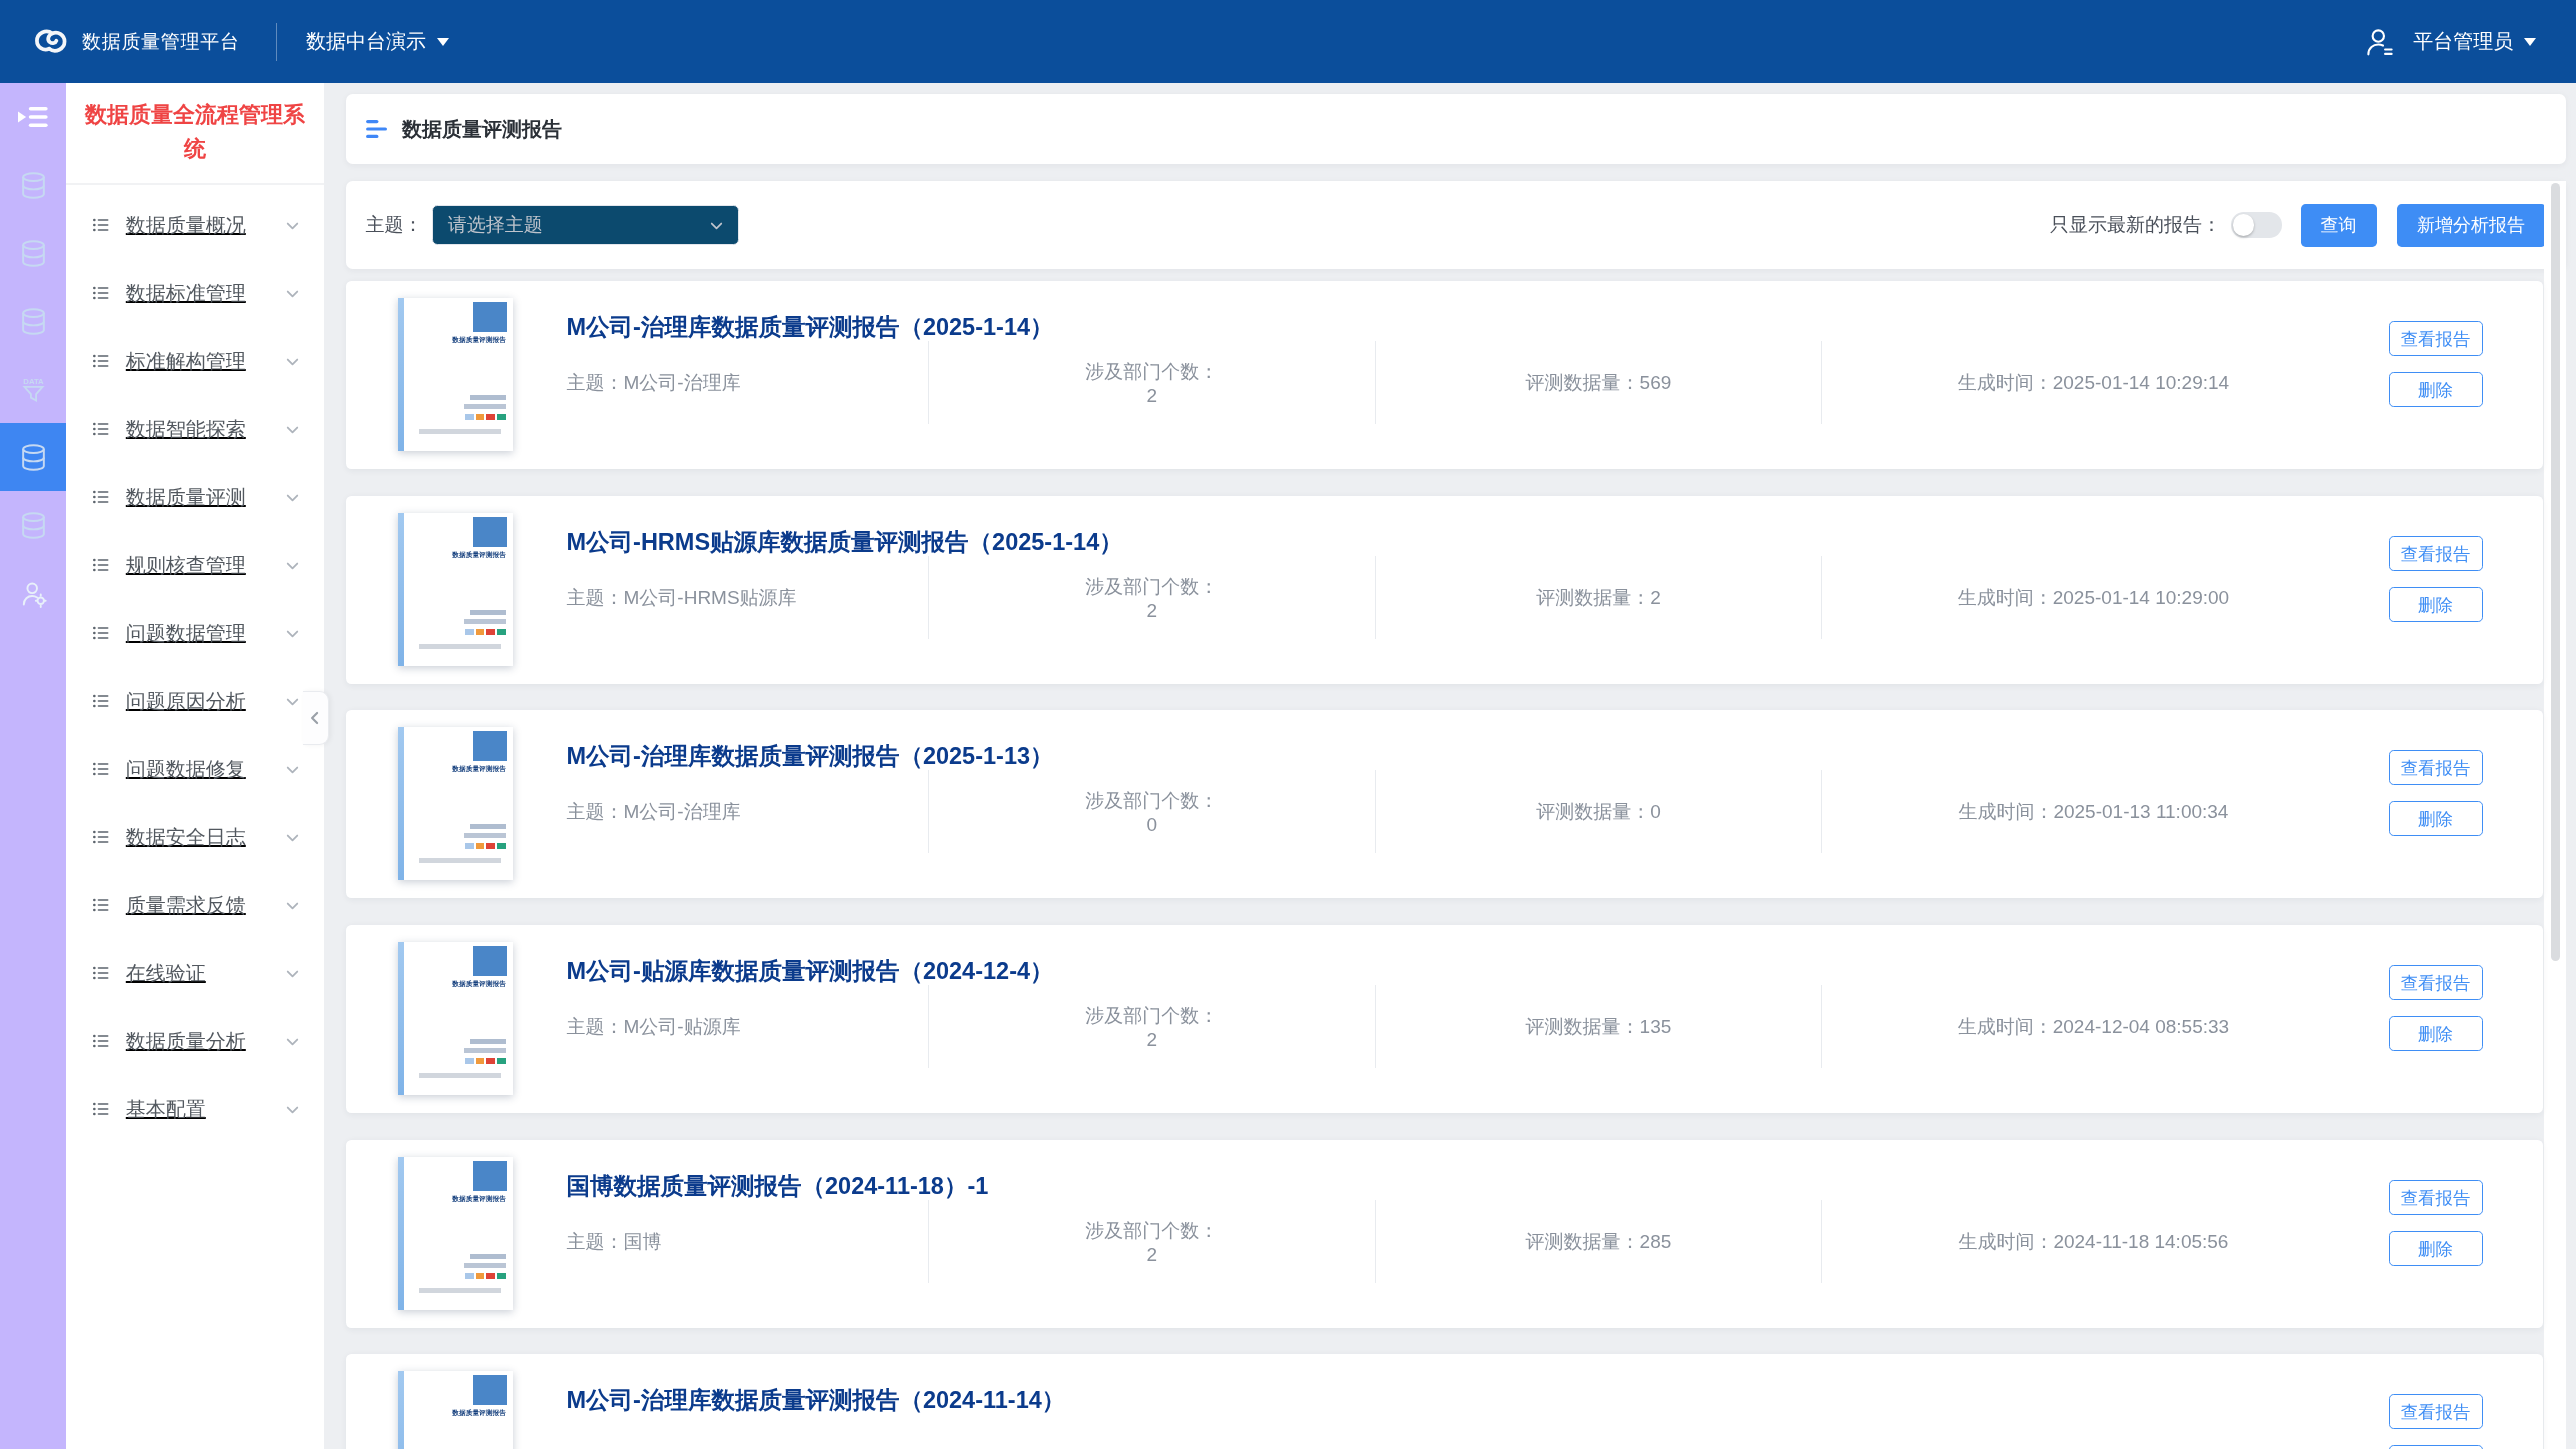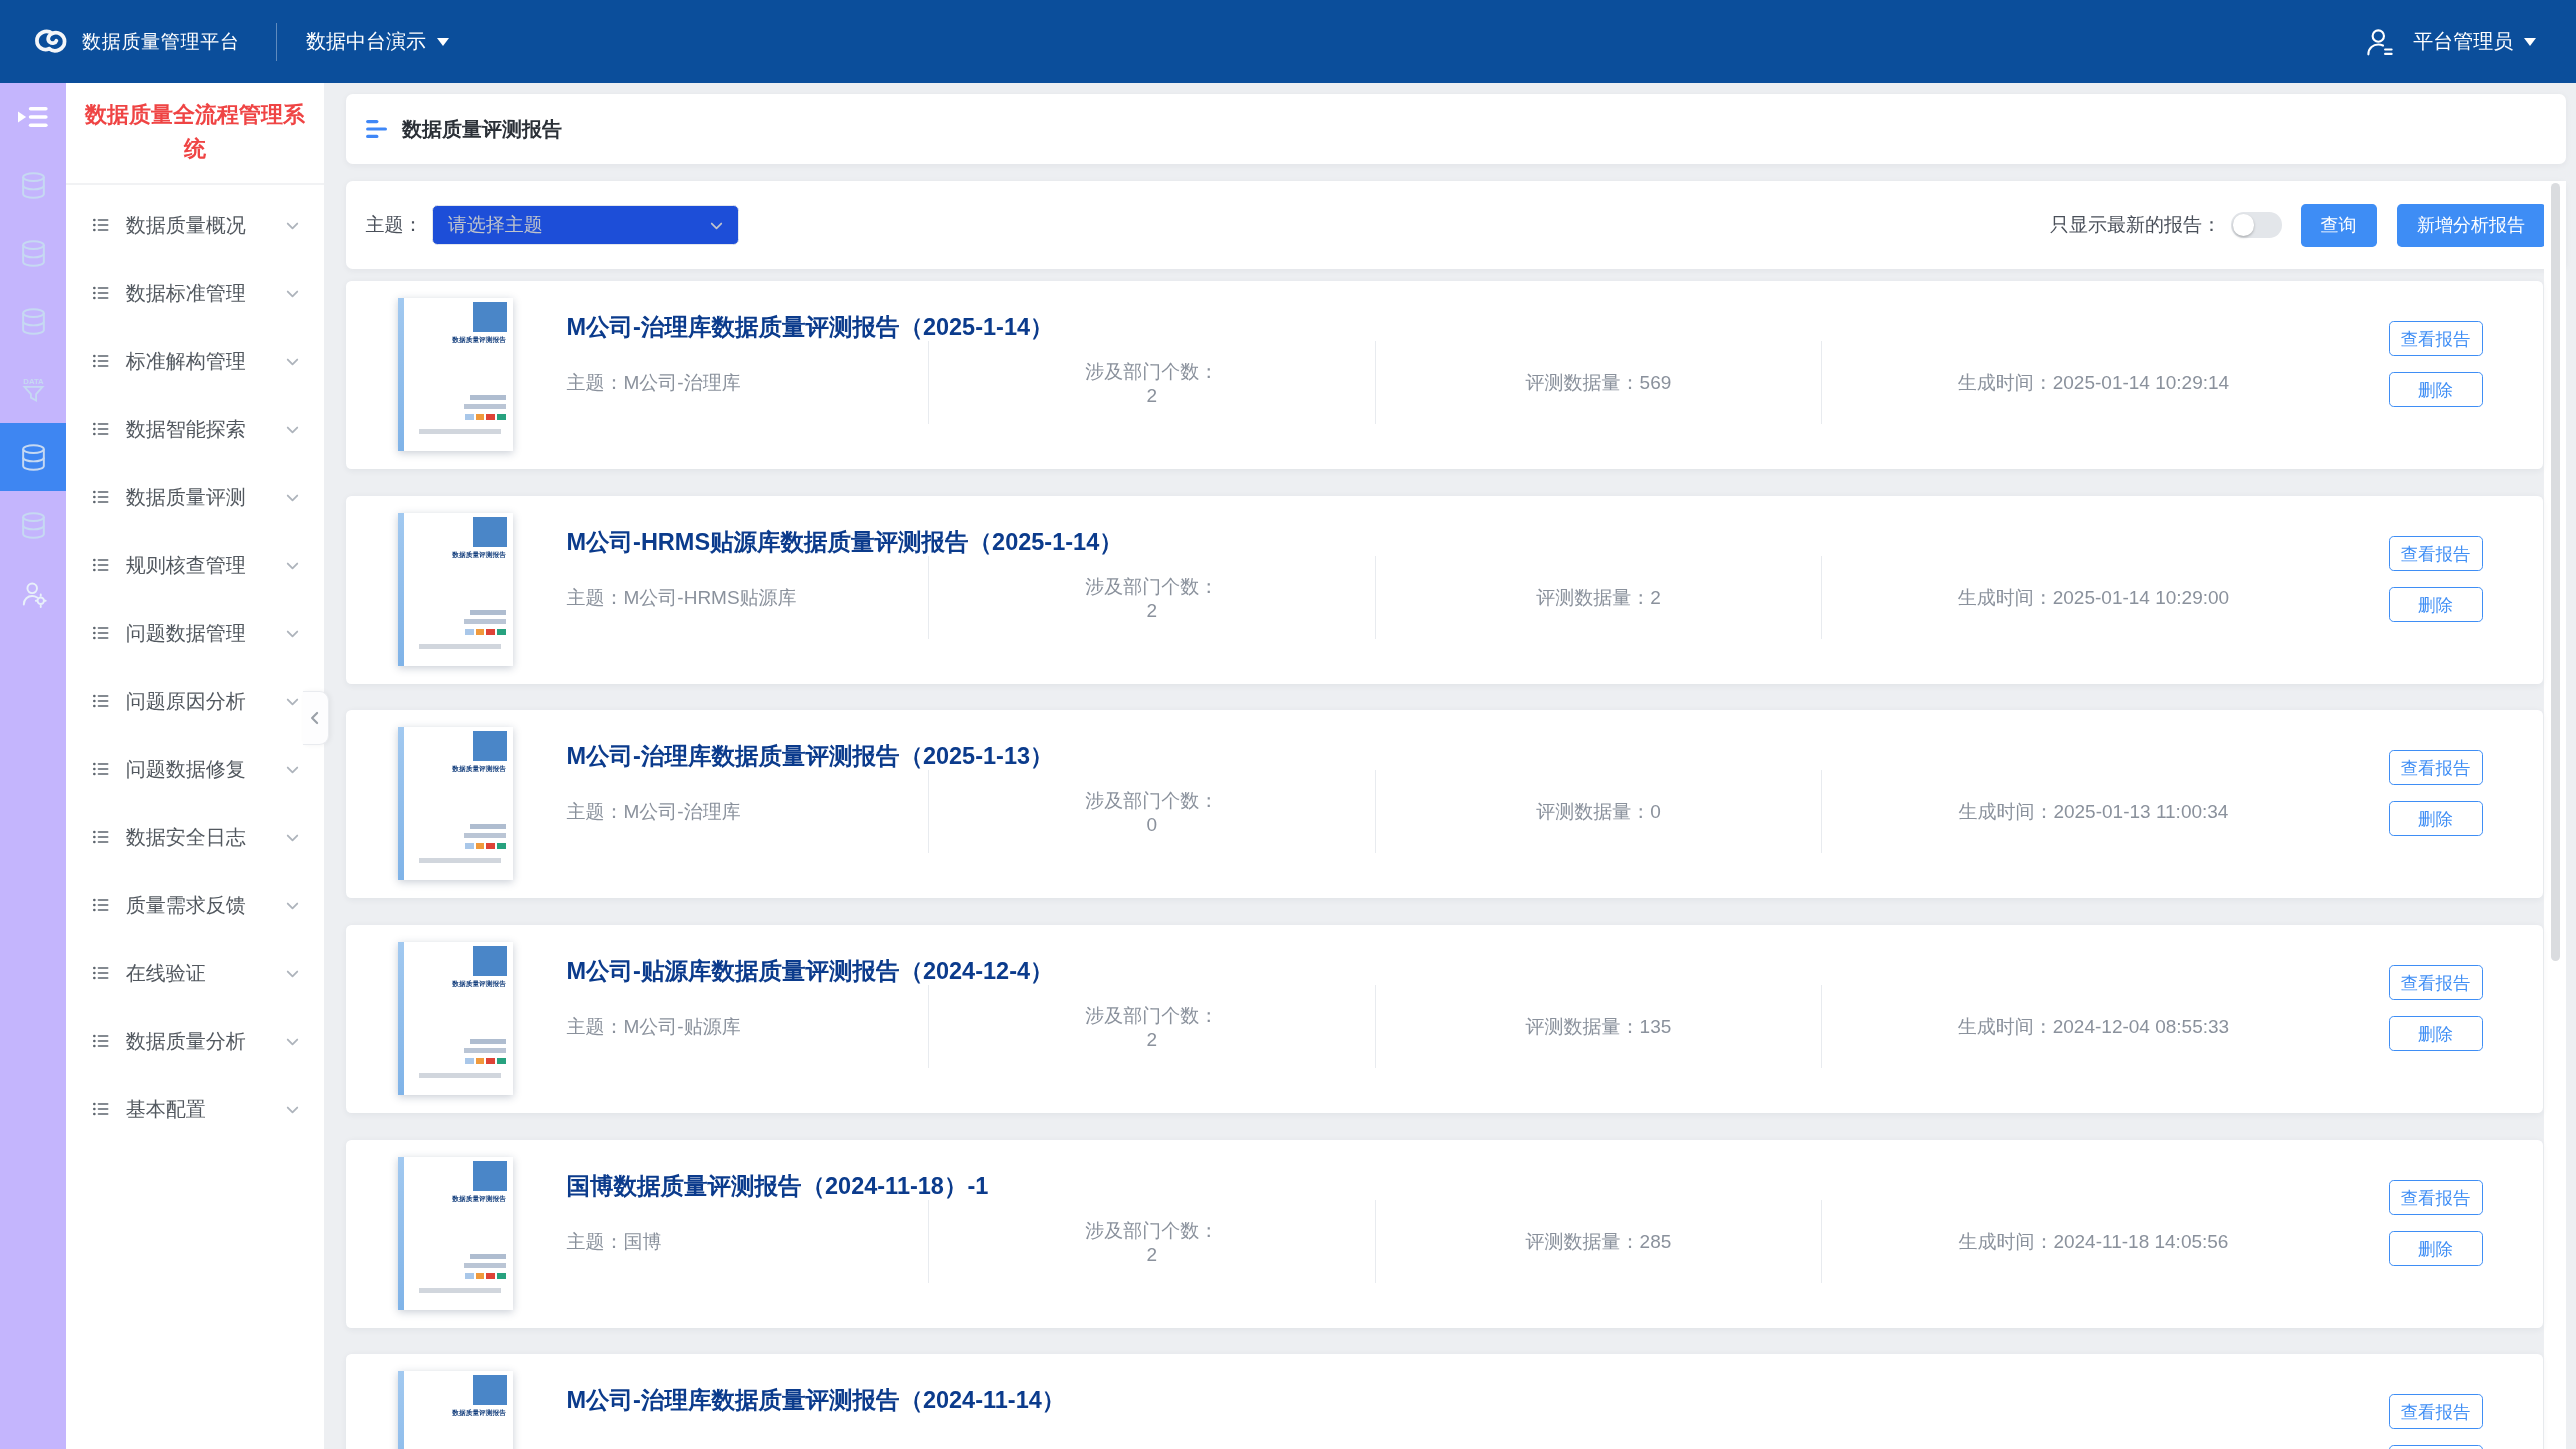--- a/index.html
+++ b/index.html
@@ -22,40 +22,40 @@
   
   .rail { position:absolute; left:0; top:83px; width:66px; height:1366px; background:#c4b5fd; z-index:20; }
   .rail-item { height:68px; display:flex; align-items:center; justify-content:center; cursor:pointer; }
   .rail-item.active { background:#3e86f2; }
 
   
   .sidebar { position:absolute; left:66px; top:83px; width:258px; height:1366px; background:#ffffff; z-index:20; }
   .sidebar-title { width:239px; margin:17.4px auto 0; text-align:center; font-size:22px; line-height:1.55;
                    font-weight:600; color:#ef4444;font-family:Liberation Mono, monospace; }
   .sidebar-sep { margin-top:14.8px; height:1.3px; background:#f1f2f4; }
-  .menu { padding-top:6.7px; }
+  .menu { padding-top:6.7px;text-decoration:underline; }
   .menu-item { height:68px; display:flex; align-items:center; padding:0 22px 0 25px; cursor:pointer; }
   .menu-label { margin-left:14.8px; font-size:20px; color:#52585f; }
   .menu-item .chev { margin-left:auto; display:flex; }
 
   .collapse-handle { position:absolute; left:303px; top:691px; width:25.5px; height:54px; background:#fdfdfe;
                      border:1.3px solid #e9ebef; border-left:none; border-radius:0 9.4px 9.4px 0;
                      box-shadow:2px 0 5.4px rgba(0,0,0,.05); display:flex; align-items:center; justify-content:center;
                      z-index:25; cursor:pointer; }
 
   
   .main { position:absolute; left:324px; top:83px; width:2252px; height:1366px; background:#edeff2; overflow:hidden;padding-left:48px; }
   .header-card { position:absolute; left:21.5px; top:11.4px; width:2220px; height:70px; background:#fff; border-radius:6.7px;
                  box-shadow:0 1.3px 6.7px rgba(31,45,61,.05); display:flex; align-items:center; padding-left:20px; }
   .header-title { margin-left:13.4px; font-size:20px; font-weight:600; color:#2b3037; }
 
   .filter-card { position:absolute; left:21.5px; top:98px; width:2220px; height:88px; background:#fff; border-radius:6.7px;
                  box-shadow:0 1.3px 6.7px rgba(31,45,61,.05); display:flex; align-items:center; padding:0 20px; }
   .filter-label { font-size:19px; color:#4a505a; }
-  .topic-select { width:307px; height:40px; margin-left:9.4px; border:1.3px solid #e3e6ec; border-radius:5.4px; background:#1d4ed8;
+  .topic-select { width:307px; height:40px; margin-left:9.4px; border:1.3px solid #e3e6ec; border-radius:5.4px; background:#0c4a6e;
                   display:flex; align-items:center; padding:0 12px 0 14.8px; cursor:pointer; }
   .topic-placeholder { font-size:19px; color:#bfc4cc; flex:1; }
   .filter-spacer { flex:1; }
   .latest-label { font-size:19px; color:#4a505a; }
   .toggle { width:51px; height:25.5px; border-radius:12.7px; background:#e3e6ea; margin:0 19px 0 9.4px; position:relative; cursor:pointer; }
   .toggle-knob { position:absolute; left:2px; top:2px; width:21.5px; height:21.5px; border-radius:50%; background:#fff;
                  box-shadow:0 1.3px 2.7px rgba(0,0,0,.25); }
   .btn-primary { height:43px; border:none; border-radius:4.7px; background:#3e8df5; color:#fff; font-size:18px;
                  font-family:inherit; cursor:pointer; display:flex; align-items:center; justify-content:center; }
   .btn-search { width:76px; }

